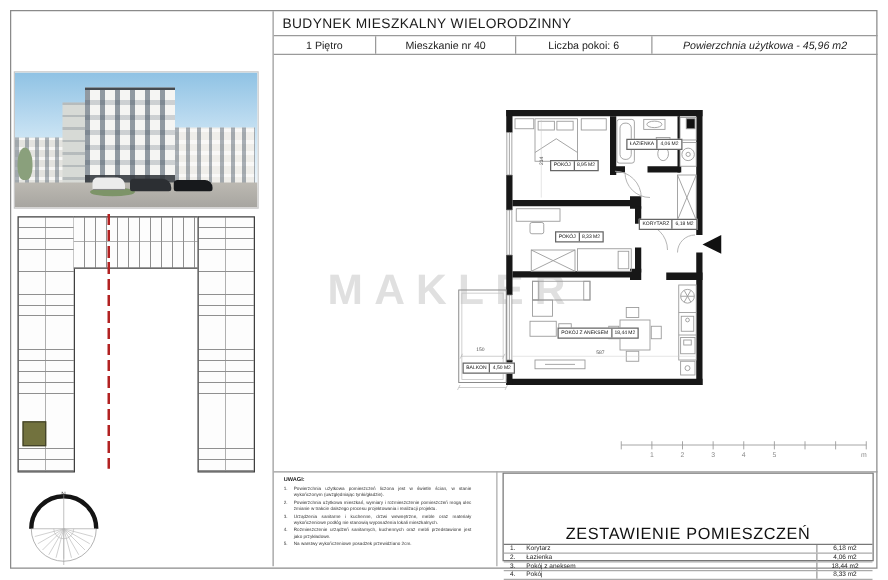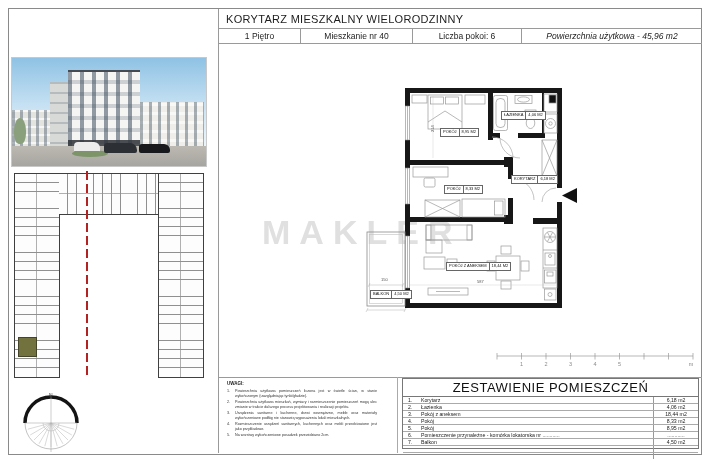--- a/index.html
+++ b/index.html
@@ -67,36 +67,36 @@
   .scalebar{left:495px;top:350px;}
   
   .notes{left:227px;top:381px;width:150px;font-size:3.7px;line-height:1.3;color:#333;}
   .notes-title{font-size:4.5px;font-weight:700;margin-bottom:2px;color:#222;}
   .note{display:flex;margin-bottom:1.5px;}
   .note .nno{width:8px;flex:none;}
   .note .ntx{flex:1;text-align:justify;}
   
   .rtable{left:402px;top:378px;width:297px;height:71px;border:1px solid #777;box-sizing:border-box;background:#fff;}
   .rtable-title{height:17px;line-height:17px;text-align:center;font-size:13px;letter-spacing:.5px;color:#111;
-                border-bottom:1px solid #777;}
+                border-bottom:1px solid #777;margin-top:39px;}
   .trow{display:flex;height:6px;border-bottom:0.6px solid #aaa;font-size:5.2px;line-height:6px;color:#222;}
   .trow:last-child{border-bottom:none;}
   .trow .tno{width:18px;padding-left:5px;flex:none;box-sizing:border-box;}
   .trow .tnm{flex:1;}
   .trow .tval{width:44px;flex:none;border-left:0.6px solid #999;text-align:center;}
 </style>
 </head>
 <body>
 
 <div class="page">
 
   <div class="abs frame"></div>
   <div class="abs vline" style="left:218px;top:9px;width:1px;height:444px;"></div>
 
-  <div class="abs hdr-title">KORYTARZ MIESZKALNY WIELORODZINNY</div>
+  <div class="abs hdr-title">BUDYNEK MIESZKALNY WIELORODZINNY</div>
   <div class="abs hdr-cells">
     <div class="hdr-cell" style="width:82px;">1 Piętro</div>
     <div class="hdr-cell" style="width:112px;">Mieszkanie nr 40</div>
     <div class="hdr-cell" style="width:109px;">Liczba pokoi: 6</div>
     <div class="hdr-cell" style="width:180px;">Powierzchnia użytkowa - 45,96 m2</div>
   </div>
 
   <div class="abs photo">
     <div class="abs sky bldg"></div>
     <div class="abs bldg bldg-far"></div>

